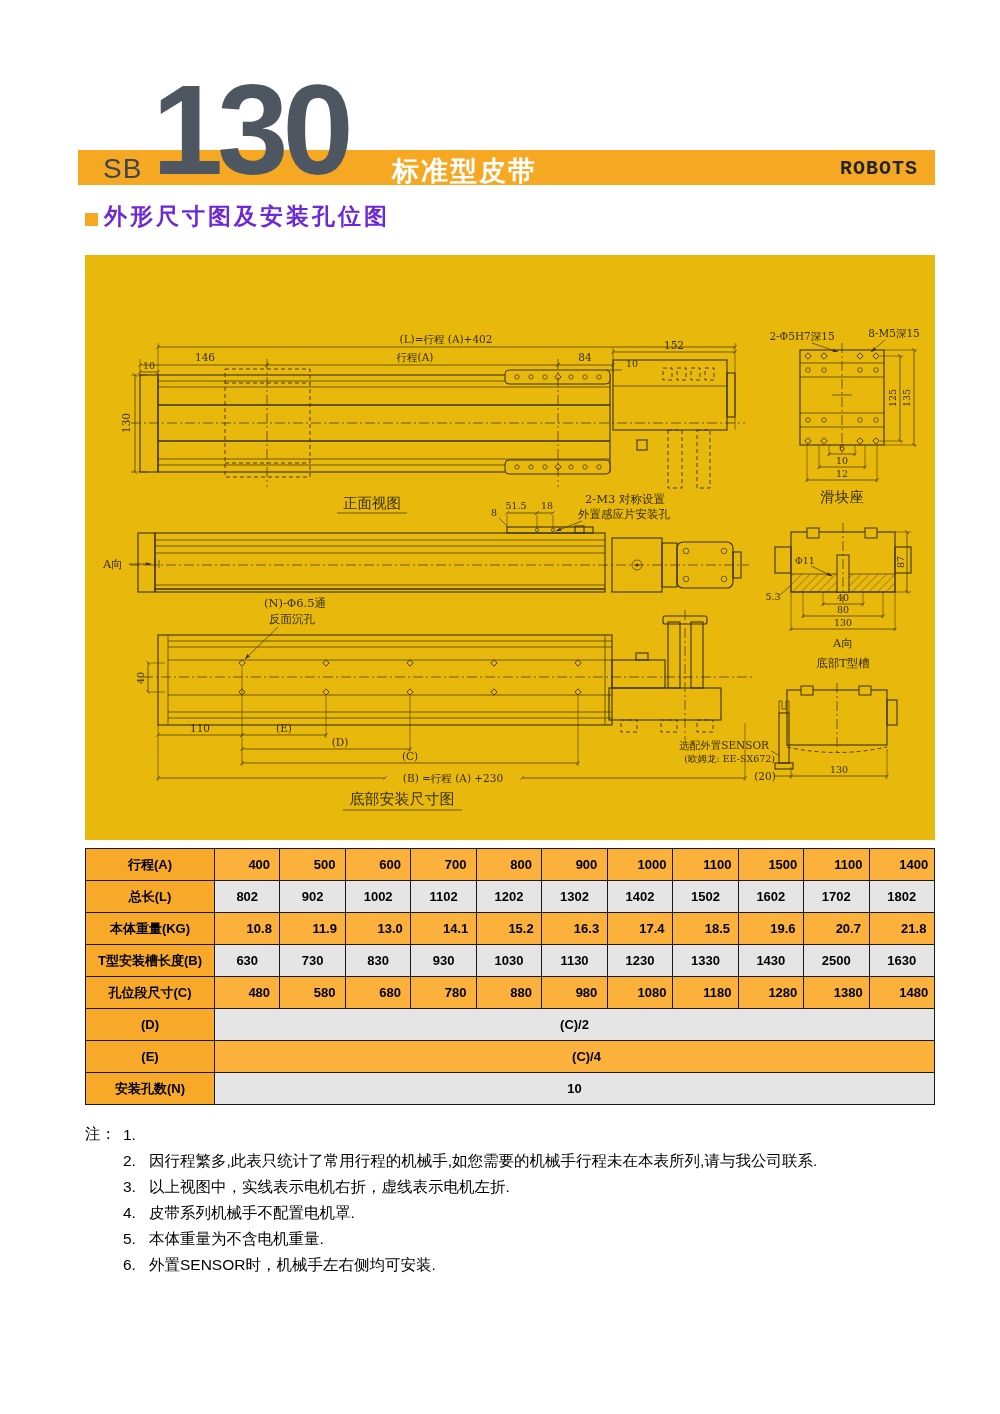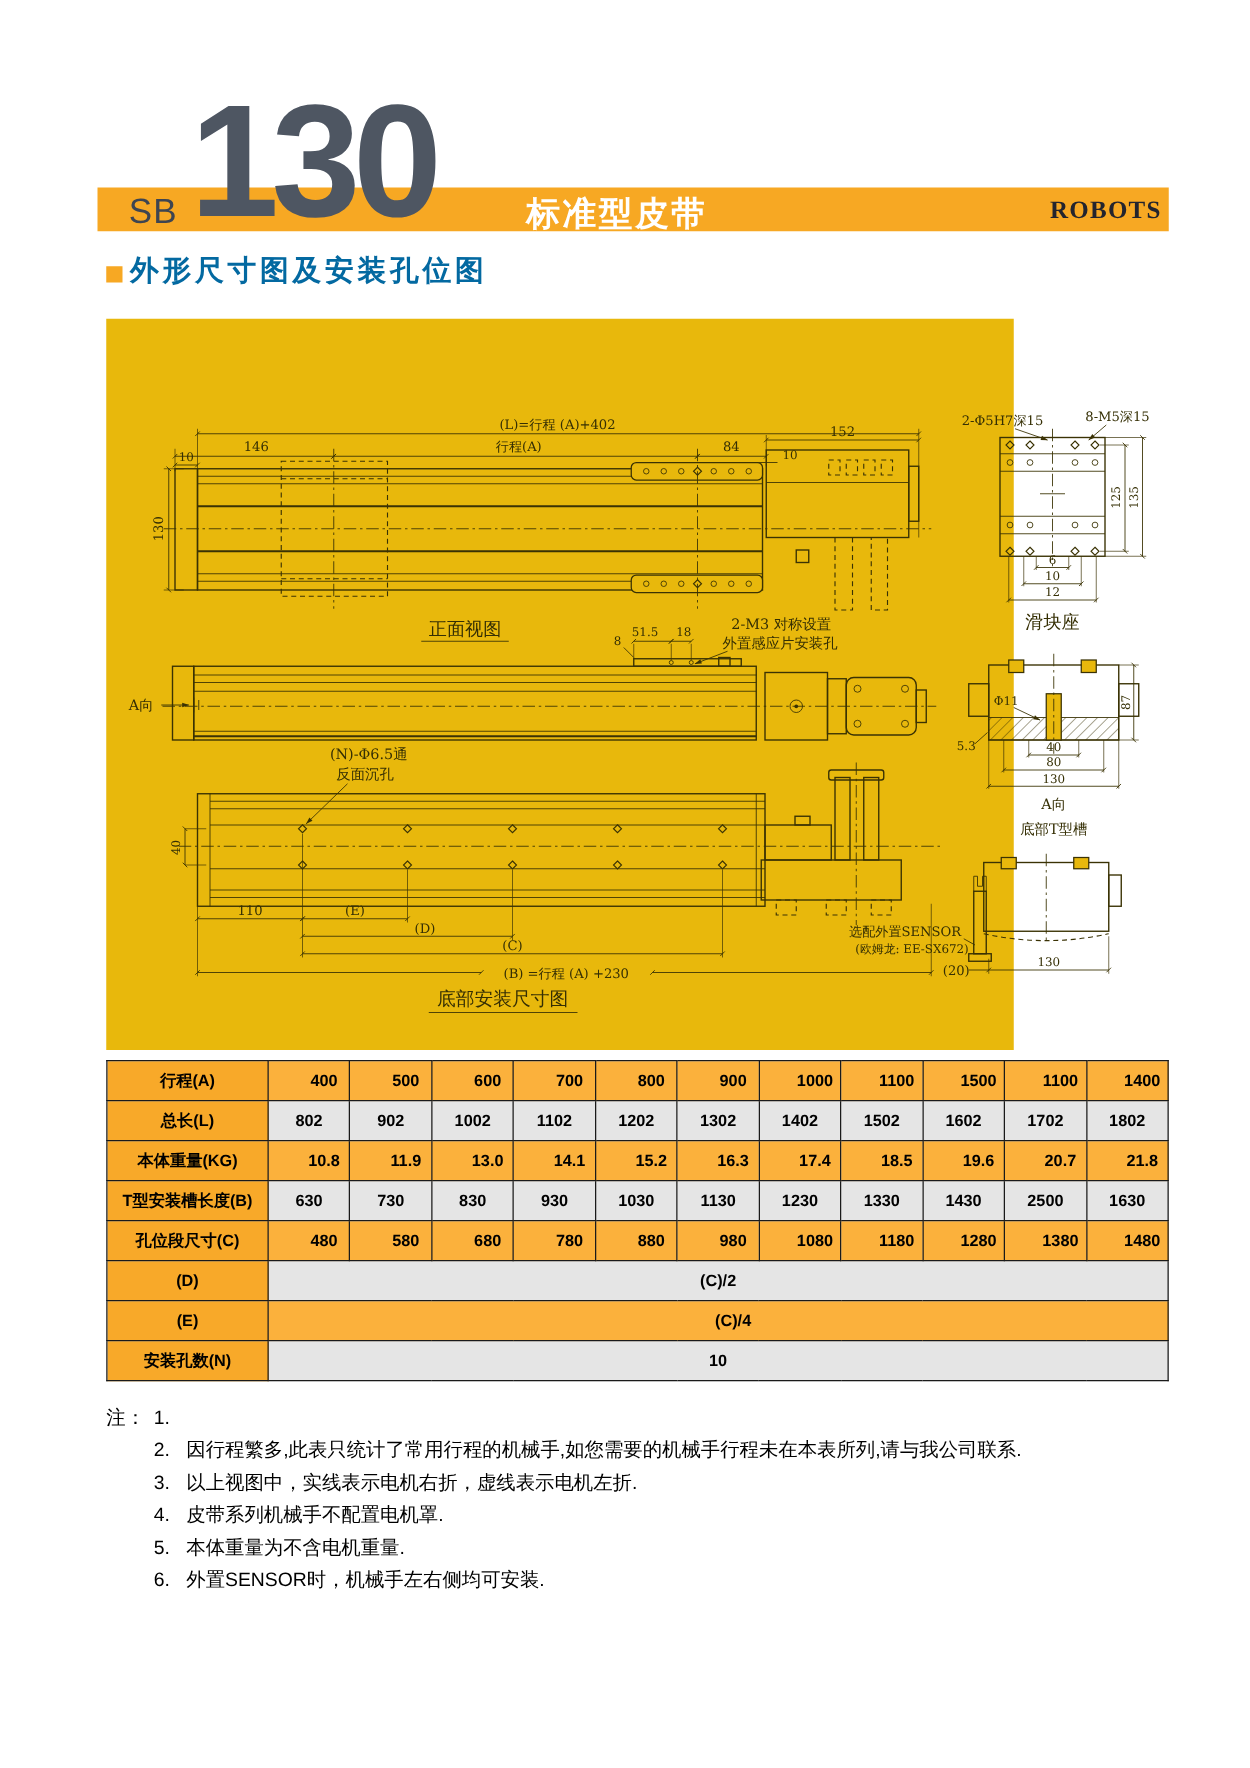--- a/index.html
+++ b/index.html
@@ -3,29 +3,29 @@
 <meta charset="utf-8">
 <style>
   html,body{margin:0;padding:0;background:#fff;}
   body{width:1000px;height:1414px;position:relative;font-family:"Liberation Sans",sans-serif;color:#111;}
   .abs{position:absolute;}
 
   
   .hdr-bar{left:78px;top:150px;width:857px;height:35px;background:#F7A823;}
   .sb{left:103px;top:153px;font-size:28px;font-weight:normal;color:#3E4551;letter-spacing:1px;}
   .bignum{left:152px;top:66px;font-size:128px;line-height:1;font-weight:bold;color:#4E5662;letter-spacing:-6px;z-index:2;}
-  .subtitle{left:392px;top:153px;font-size:27px;font-weight:bold;color:#ffffff;letter-spacing:2px;z-index:3;margin-left:29px;}
-  .brand{left:840px;top:157px;font-family:Liberation Serif, serif;font-size:20px;font-weight:bold;color:#23242E;letter-spacing:1px;z-index:3;}
+  .subtitle{left:392px;top:153px;font-size:27px;font-weight:bold;color:#ffffff;letter-spacing:2px;z-index:3;}
+  .brand{left:840px;top:157px;font-family:Liberation Mono, monospace;font-size:20px;font-weight:bold;color:#23242E;letter-spacing:1px;z-index:3;}
 
   
   .sq{left:85px;top:213px;width:13px;height:13px;background:#F7A823;}
-  .sect-title{left:104px;top:201px;font-size:23px;font-weight:bold;color:#0369a1;letter-spacing:3px;}
+  .sect-title{left:104px;top:201px;font-size:23px;font-weight:bold;color:#6d28d9;letter-spacing:3px;}
 
   
-  .panel{left:85px;top:255px;width:726px;height:585px;background:#E8B80C;}
+  .panel{left:85px;top:255px;width:850px;height:585px;background:#E8B80C;}
 
   svg text{fill:#352f04;font-family:"DejaVu Serif",serif;}
   .dt{font-size:10.5px;} .ds{font-size:9.5px;} .lb{font-size:11.5px;} .ttl{font-size:14.5px;} .tb{font-size:15px;}
   .ln{fill:none;stroke:#3a3204;stroke-width:1.1;}
   .lw{fill:none;stroke:#3a3204;stroke-width:1.5;}
   .l2{fill:none;stroke:#3a3204;stroke-width:0.7;}
   .fy{fill:#E8B80C;stroke:#3a3204;stroke-width:1;}
   .dim{fill:none;stroke:#3a3204;stroke-width:0.7;marker-start:url(#tk);marker-end:url(#tk);}
   .ext{fill:none;stroke:#3a3204;stroke-width:0.55;}
   .cl{fill:none;stroke:#3a3204;stroke-width:0.7;stroke-dasharray:10 3 2 3;}

